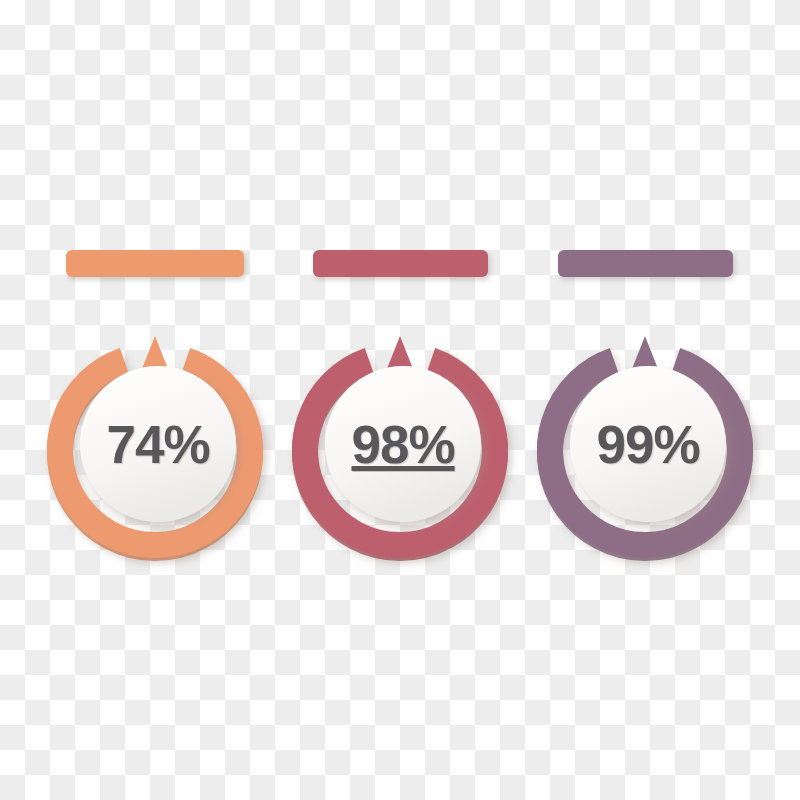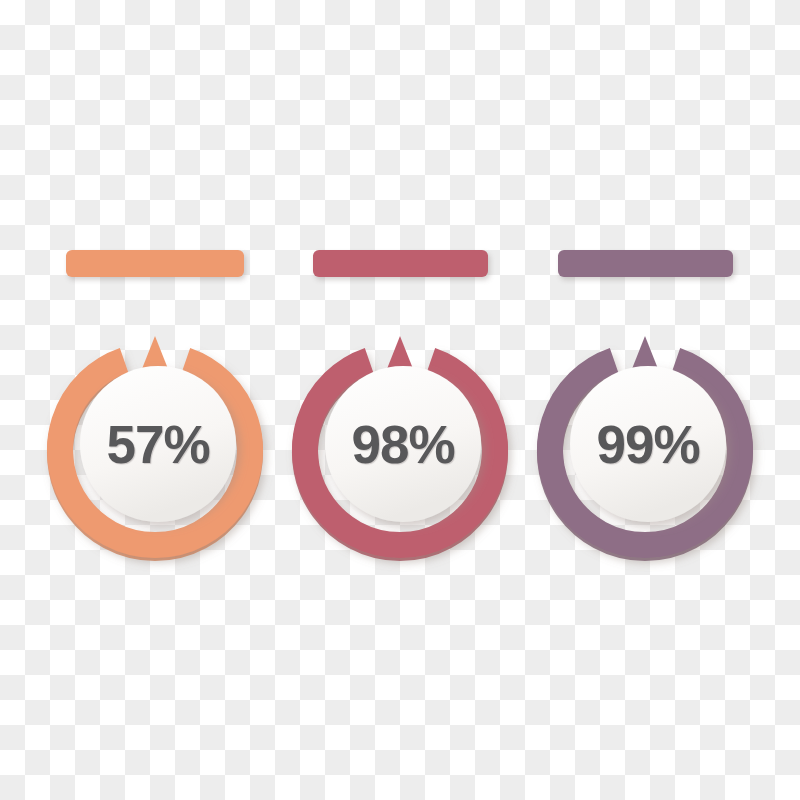--- a/index.html
+++ b/index.html
@@ -88,21 +88,21 @@
             <stop offset="0%" stop-color="#ffffff"></stop>
             <stop offset="62%" stop-color="#f8f6f4"></stop>
             <stop offset="100%" stop-color="#eceae7"></stop>
           </linearGradient>
         </defs>
         <path d="M 140.92897467342988 23.17573531806491 A 95 95 0 1 1 79.07102532657012 23.175735318064895" fill="none" stroke="#e08b60" stroke-width="26" stroke-linecap="butt" opacity="0.85"></path>
         <path d="M 140.92897467342988 20.17573531806491 A 95 95 0 1 1 79.07102532657012 20.175735318064895" fill="none" stroke="#ee9a6f" stroke-width="26" stroke-linecap="butt" filter="url(#gdef0ringsh)"></path>
         <polygon points="110,-4 129,44 91,44" fill="#ee9a6f"></polygon>
         <circle cx="113" cy="104" r="78" fill="url(#gdef0disc)" filter="url(#gdef0discsh)"></circle>
       </svg>
-    <div class="pct" style="transform: translate(3px, -6px);">57%</div>
+    <div class="pct" style="transform: translate(3px, -6px);">74%</div>
   </div>
 
   <div class="gauge" style="left: 290px; top: 340px;">
     <svg viewBox="0 0 220 220">
         <defs>
           <filter id="gdef1ringsh" x="-40%" y="-40%" width="180%" height="180%">
             <feDropShadow dx="3" dy="5" stdDeviation="4" flood-color="#8a7a72" flood-opacity="0.38"></feDropShadow>
           </filter>
           <filter id="gdef1discsh" x="-40%" y="-40%" width="180%" height="180%">
             <feDropShadow dx="4" dy="5" stdDeviation="5" flood-color="#9d8d86" flood-opacity="0.45"></feDropShadow>
@@ -111,21 +111,21 @@
             <stop offset="0%" stop-color="#ffffff"></stop>
             <stop offset="62%" stop-color="#f8f6f4"></stop>
             <stop offset="100%" stop-color="#eceae7"></stop>
           </linearGradient>
         </defs>
         <path d="M 140.92897467342988 23.17573531806491 A 95 95 0 1 1 79.07102532657012 23.175735318064895" fill="none" stroke="#ae5260" stroke-width="26" stroke-linecap="butt" opacity="0.85"></path>
         <path d="M 140.92897467342988 20.17573531806491 A 95 95 0 1 1 79.07102532657012 20.175735318064895" fill="none" stroke="#be5f6e" stroke-width="26" stroke-linecap="butt" filter="url(#gdef1ringsh)"></path>
         <polygon points="110,-4 129,44 91,44" fill="#be5f6e"></polygon>
         <circle cx="113" cy="104" r="78" fill="url(#gdef1disc)" filter="url(#gdef1discsh)"></circle>
       </svg>
-    <div class="pct" style="transform: translate(3px, -6px);">98%</div>
+    <div class="pct" style="transform: translate(3px, -6px); text-decoration: underline;">98%</div>
   </div>
 
   <div class="gauge" style="left: 535px; top: 340px;">
     <svg viewBox="0 0 220 220">
         <defs>
           <filter id="gdef2ringsh" x="-40%" y="-40%" width="180%" height="180%">
             <feDropShadow dx="3" dy="5" stdDeviation="4" flood-color="#8a7a72" flood-opacity="0.38"></feDropShadow>
           </filter>
           <filter id="gdef2discsh" x="-40%" y="-40%" width="180%" height="180%">
             <feDropShadow dx="4" dy="5" stdDeviation="5" flood-color="#9d8d86" flood-opacity="0.45"></feDropShadow>

